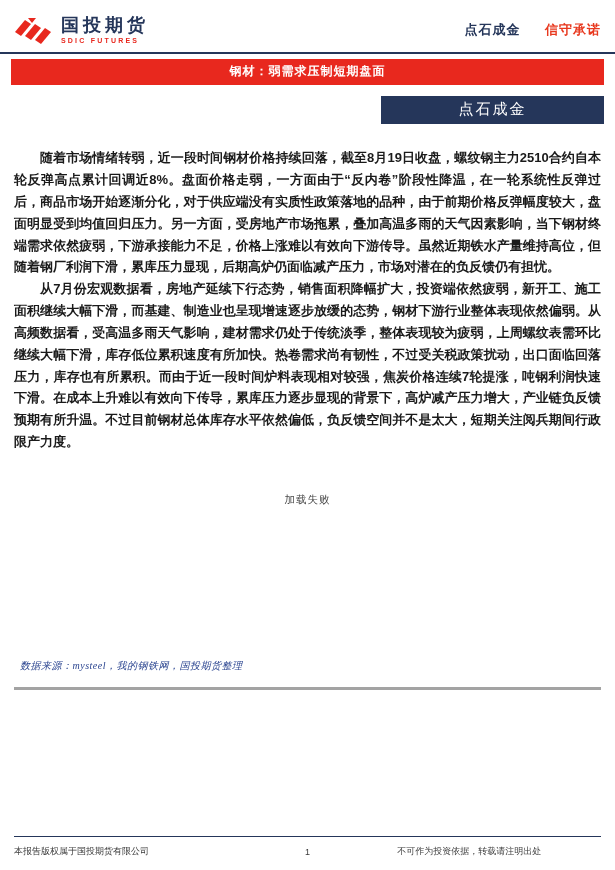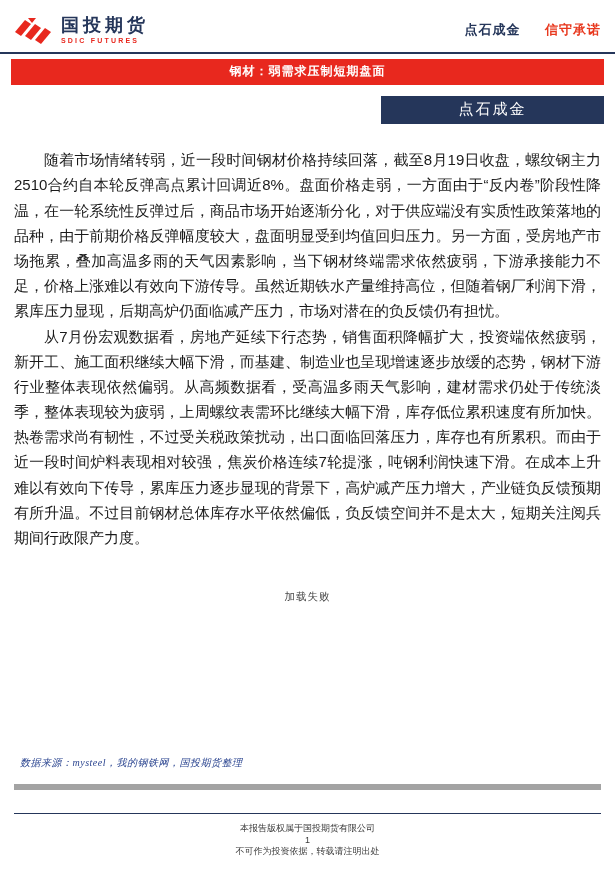--- a/index.html
+++ b/index.html
@@ -68,22 +68,22 @@
     padding: 4px 0 5px 0;
     letter-spacing: 2px;
   }
 
   
   .body-text {
     margin: 23px 14px 0 14px;
     color: #1a1a1a;
   }
   .body-text p {
-    font-size: 15px;
-    font-weight: 400;
+    font-size: 13px;
+    font-weight: 700;
     line-height: 1.68;
     text-align: justify;
     text-indent: 2em;
   }
 
   
   .fig-caption {
     margin: 23px 14px 0 16px;
     color: #25365a;
     font-size: 11px;
@@ -97,41 +97,40 @@
     text-align: center;
   }
   .chart-load-failed {
     color: #4a4a4a;
     font-size: 10.5px;
     letter-spacing: 1px;
   }
   .data-source {
     margin: 0 14px;
     padding: 4px 0 14px 6px;
-    border-bottom: 6px solid #a3a3a3;
+    border-bottom: 3px solid #a3a3a3;
     color: #2b4590;
     font-size: 10px;
     font-style: italic;
     font-family: "Liberation Serif", "DejaVu Serif", serif;
     letter-spacing: 0.5px;
   }
 
   
   .footer {
     position: absolute;
     left: 14px;
     right: 14px;
     bottom: 12px;
     border-top: 1.5px solid #25365a;
     padding-top: 8px;
     display: flex;
     align-items: center;
     font-size: 9px;
     color: #3a3a3a;
-    flex-direction: column;
   }
   .footer .f-left  { flex: 1; text-align: left; }
   .footer .f-page  { width: 60px; text-align: center; }
   .footer .f-right { flex: 1; text-align: center; }
 </style>
 </head>
 <body>
 
 <div class="page">
 

